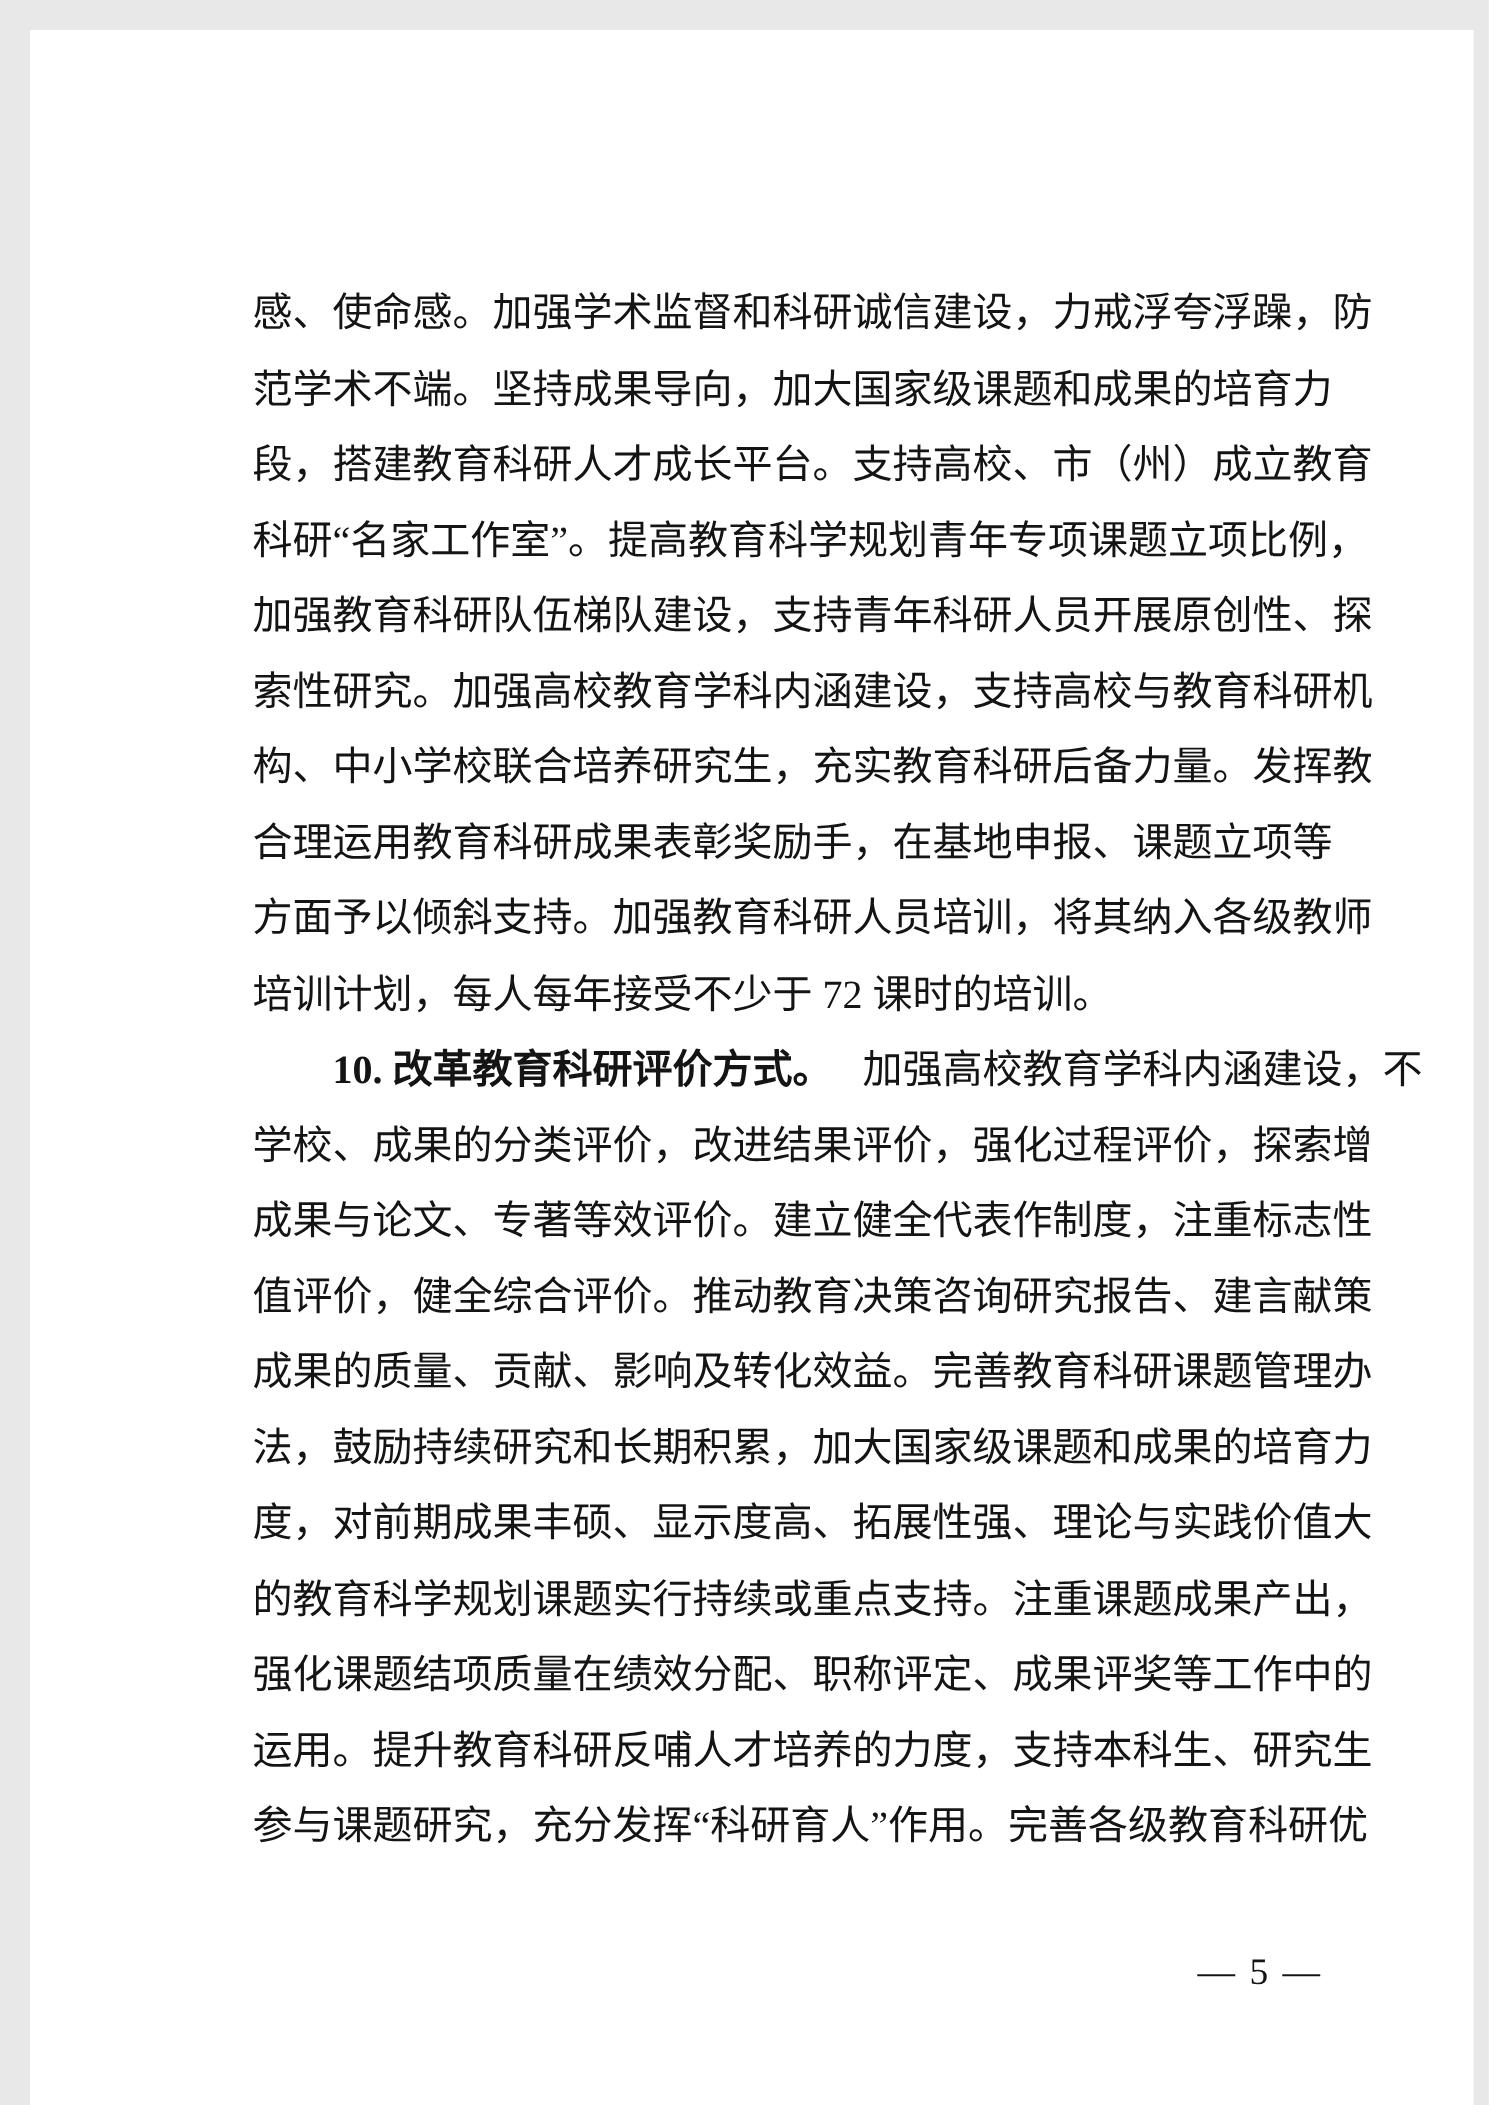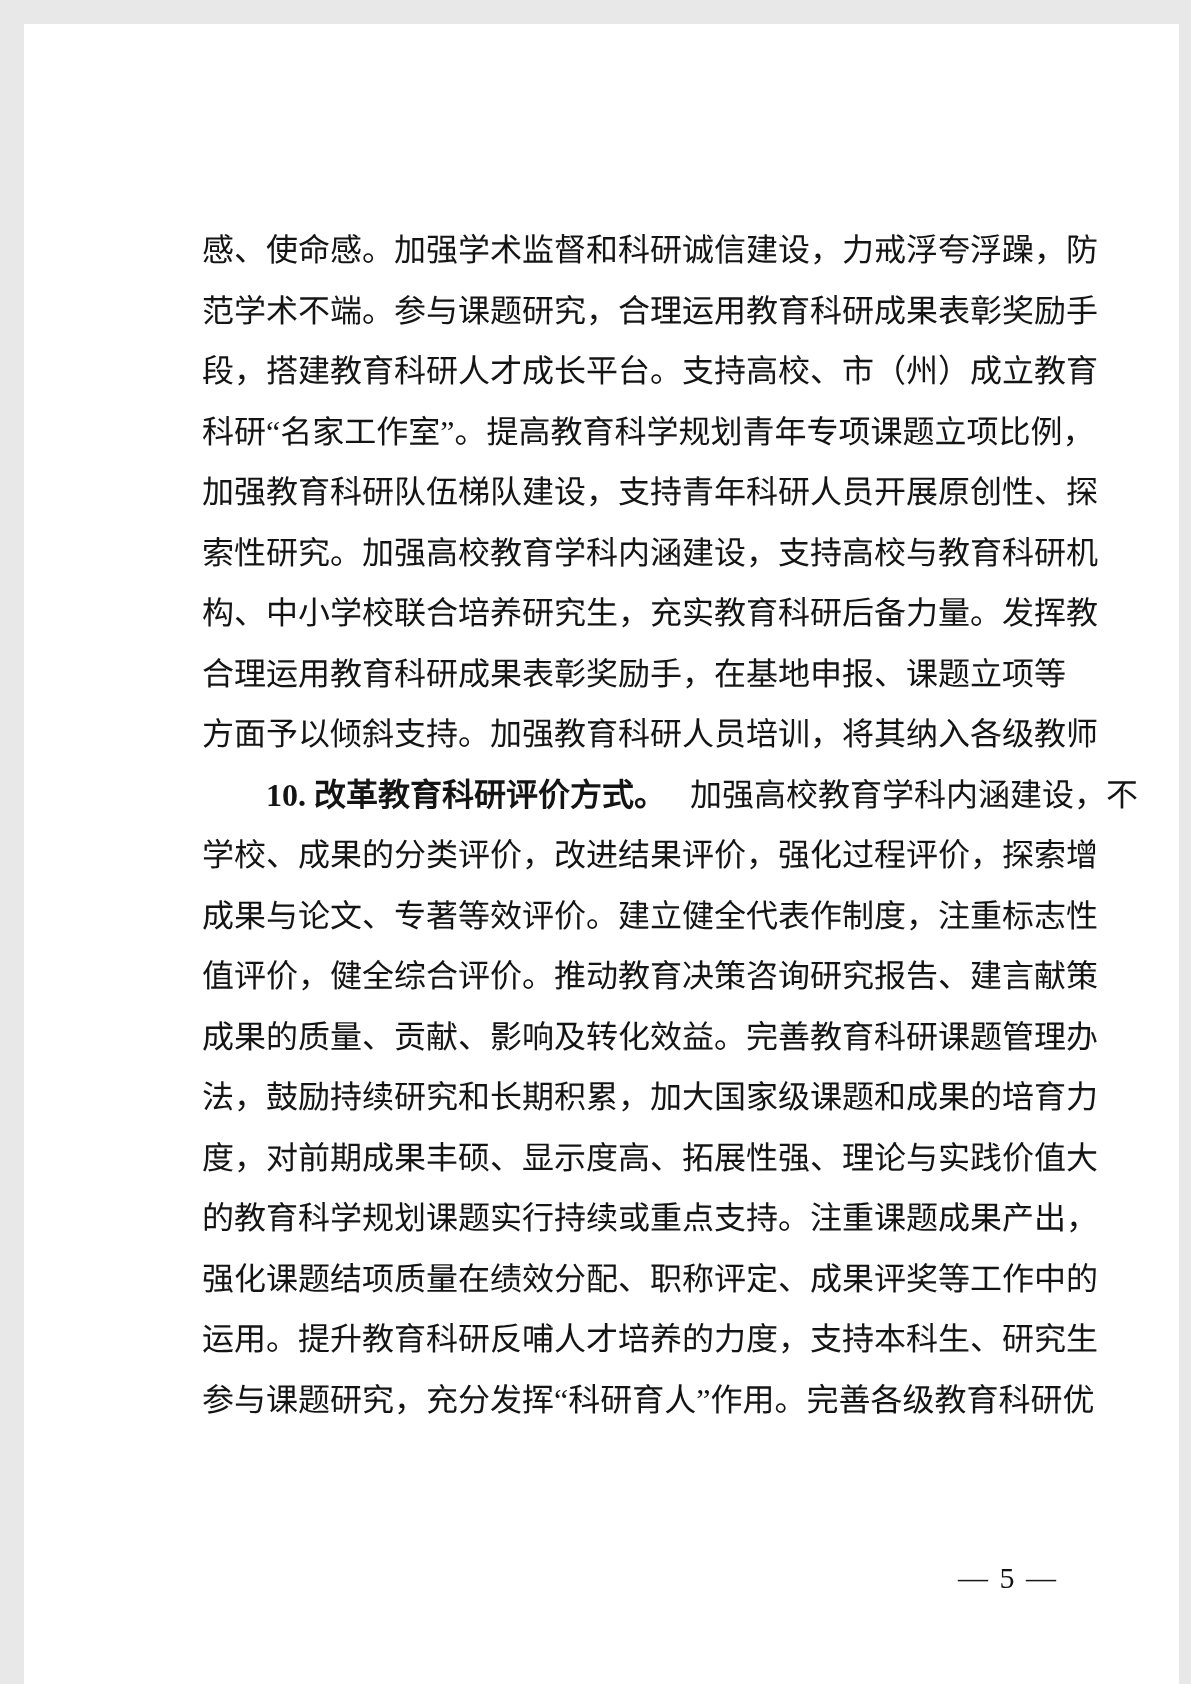--- a/index.html
+++ b/index.html
@@ -52,28 +52,29 @@
     color: #141414;
     text-align: right;
   }
 </style>
 </head>
 <body>
 
 <div class="page">
   <div class="doc-body" id="doc-body">
       <div class="line"><span>感、使命感。加强学术监督和科研诚信建设，力戒浮夸浮躁，防</span></div>
-      <div class="line"><span>范学术不端。参与课题研究，合理运用教育科研成果表彰奖励手</span></div>
+      <div class="line"><span>范学术不端。坚持成果导向，加大国家级课题和成果的培育力</span></div>
       <div class="line"><span>段，搭建教育科研人才成长平台。支持高校、市（州）成立教育</span></div>
       <div class="line"><span>科研“名家工作室”。提高教育科学规划青年专项课题立项比例，</span></div>
       <div class="line"><span>加强教育科研队伍梯队建设，支持青年科研人员开展原创性、探</span></div>
       <div class="line"><span>索性研究。加强高校教育学科内涵建设，支持高校与教育科研机</span></div>
       <div class="line"><span>构、中小学校联合培养研究生，充实教育科研后备力量。发挥教</span></div>
       <div class="line"><span>合理运用教育科研成果表彰奖励手，在基地申报、课题立项等</span></div>
       <div class="line"><span>方面予以倾斜支持。加强教育科研人员培训，将其纳入各级教师</span></div>
+      <div class="line para-end"><span>培训计划，每人每年接受不少于 72 课时的培训。</span></div>
       <div class="line indent"><span class="bold">10. 改革教育科研评价方式。</span><span>加强高校教育学科内涵建设，不</span></div>
       <div class="line"><span>学校、成果的分类评价，改进结果评价，强化过程评价，探索增</span></div>
       <div class="line"><span>成果与论文、专著等效评价。建立健全代表作制度，注重标志性</span></div>
       <div class="line"><span>值评价，健全综合评价。推动教育决策咨询研究报告、建言献策</span></div>
       <div class="line"><span>成果的质量、贡献、影响及转化效益。完善教育科研课题管理办</span></div>
       <div class="line"><span>法，鼓励持续研究和长期积累，加大国家级课题和成果的培育力</span></div>
       <div class="line"><span>度，对前期成果丰硕、显示度高、拓展性强、理论与实践价值大</span></div>
       <div class="line"><span>的教育科学规划课题实行持续或重点支持。注重课题成果产出，</span></div>
       <div class="line"><span>强化课题结项质量在绩效分配、职称评定、成果评奖等工作中的</span></div>
       <div class="line"><span>运用。提升教育科研反哺人才培养的力度，支持本科生、研究生</span></div>

